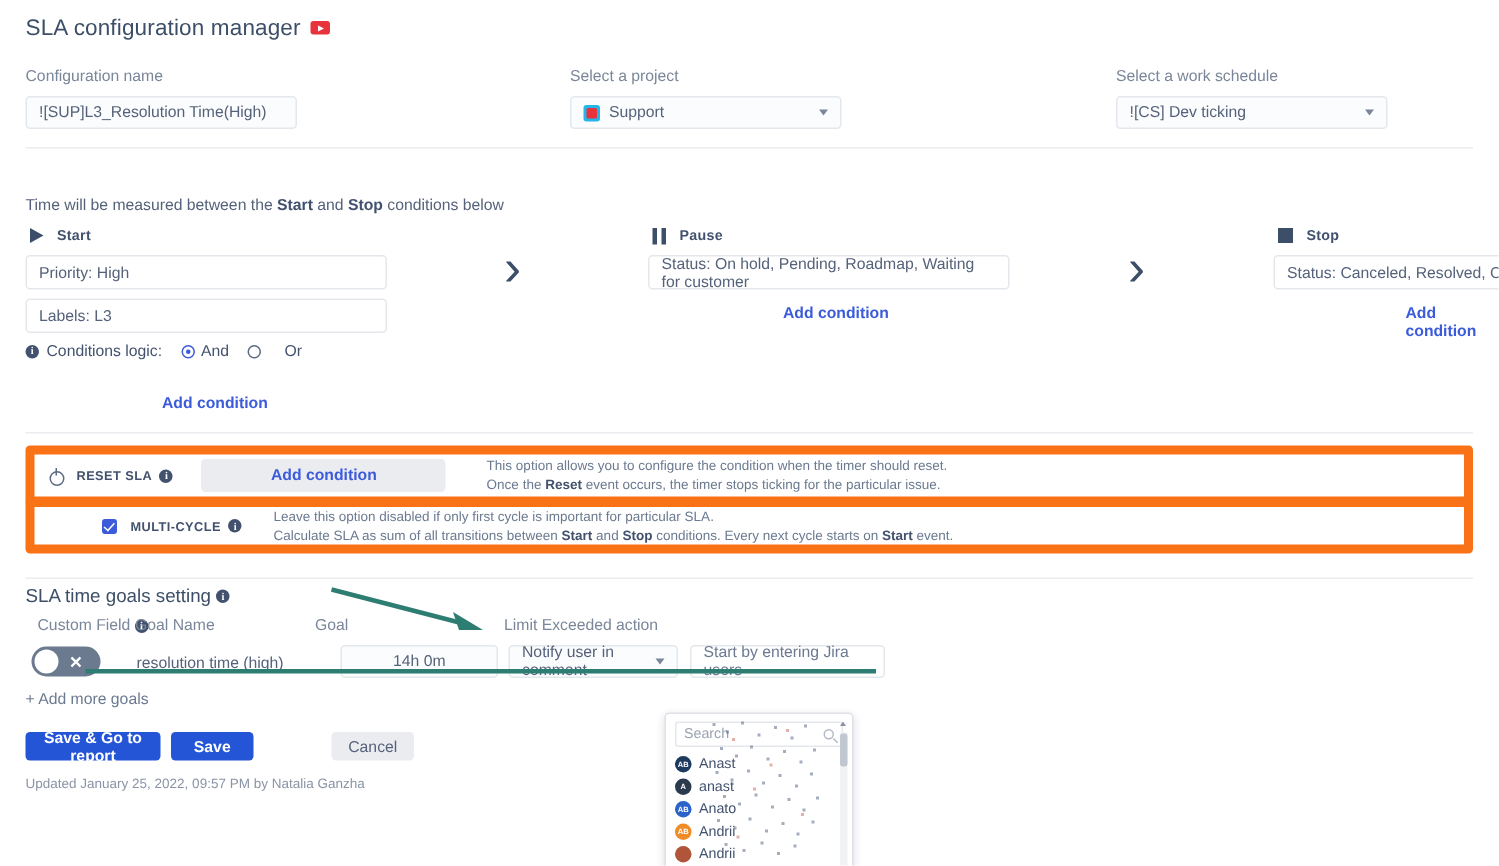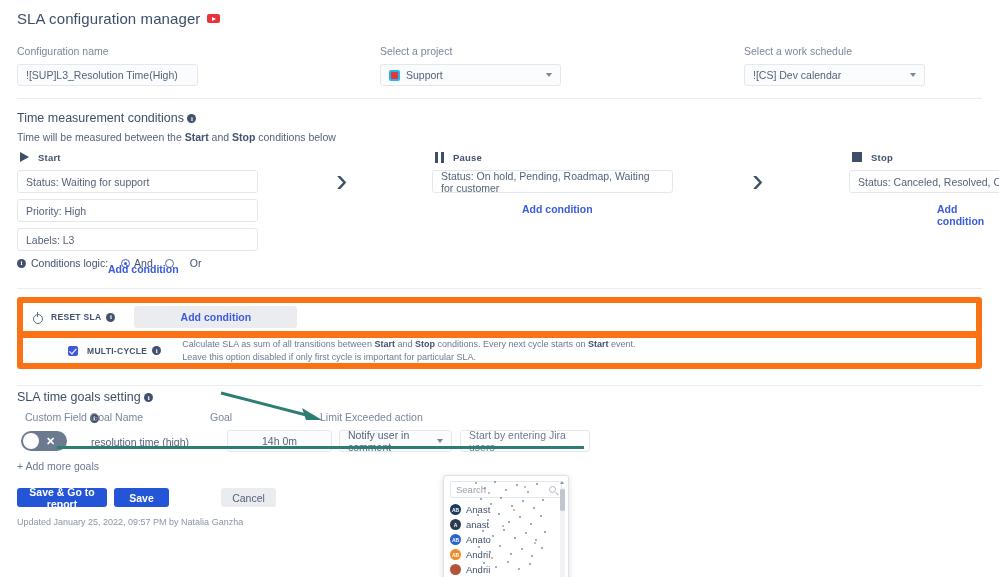--- a/index.html
+++ b/index.html
@@ -103,21 +103,21 @@
   .chk { width:10px;height:10px;background:#3b5bdb;border-radius:2px;position:relative;margin:0 9px 0 9px;flex:none; }
   .chk:after{content:"";position:absolute;left:3px;top:1px;width:3px;height:5.5px;border:solid #fff;border-width:0 1.4px 1.4px 0;transform:rotate(42deg);}
   .multi-help { margin-left:21px; font-size:9px; line-height:13px; color:#6b7a90; }
 
   
   .goals-title { position:absolute; left:17px; top:390px; font-size:12.5px; color:#3d4f68; }
   .goals-head { position:absolute; top:411px; font-size:10.5px; color:#7a8699; }
   .gh-cf  { left:25px; }
   .gh-gn  { left:90px; }
   .gh-gl  { left:210px; }
-  .gh-le  { left:320px; }
+  .gh-le  { left:336px; }
 
   .goal-row { position:absolute; left:17px; top:430px; width:560px; height:24px; }
   .toggle { position:absolute; left:4px; top:1px; width:46px; height:20px; border-radius:11px;
             background:#6b7a8f; display:flex; align-items:center; }
   .toggle .knob { width:16px;height:16px;border-radius:50%;background:#fff;margin-left:2px; }
   .toggle .x { color:#fff; font-size:11px; margin-left:7px; font-weight:bold; }
   .goal-name { position:absolute; left:74px; top:2px; width:130px; height:20px;
                display:flex; align-items:center; font-size:10.5px; color:#55627a; }
   .goal-val  { position:absolute; left:210px; top:0px; width:105px; height:22px;
                border:1px solid #e4e7ec; background:#fbfcfd; border-radius:3px;
@@ -186,41 +186,34 @@
   <div class="inp sel proj">
     <span style="display:flex;align-items:center;">
       <span class="proj-ico"></span>
       <span>Support</span>
     </span>
     <span class="chev"></span>
   </div>
 
   <div class="fld-label sched-lbl">Select a work schedule</div>
   <div class="inp sel sched">
-    <span>![CS] Dev calendar</span>
+    <span>![CS] Dev ticking</span>
     <span class="chev"></span>
   </div>
 
   <div class="divider" style="top:98px;"></div>
 
-  <div class="tmc-title">
-    <span>Time measurement conditions</span>
-    <span class="info-i">i</span>
-  </div>
   <div class="tmc-sub">
     <span>Time will be measured between the </span><span class="bold">Start</span><span> and </span><span class="bold">Stop</span><span> conditions below</span>
   </div>
 
   <div class="col-start">
     <div class="colhead">
       <span class="ico-play"></span>
       <span class="lbl">Start</span>
-    </div>
-    <div class="inp white cond-inp">
-      <span>Status: Waiting for support</span>
     </div>
     <div class="inp white cond-inp">
       <span>Priority: High</span>
     </div>
     <div class="inp white cond-inp">
       <span>Labels: L3</span>
     </div>
     <div class="logic-row">
       <span class="info-i">i</span>
       <span>Conditions logic:</span>
@@ -266,33 +259,37 @@
   <div class="addcond addcond-stop">Add condition</div>
 
   <div class="divider" style="top:288px;"></div>
 
   <div class="card reset">
     <div class="card-inner">
       <span class="power-ico"></span>
       <span class="kicker">RESET SLA</span>
       <span class="info-i" style="margin-left:5px;">i</span>
       <button class="btn-addcond">Add condition</button>
+      <div class="helptext">
+        <div>This option allows you to configure the condition when the timer should reset.</div>
+        <div><span>Once the </span><span class="bold">Reset</span><span> event occurs, the timer stops ticking for the particular issue.</span></div>
+      </div>
     </div>
   </div>
 
   <div class="card multi">
     <div class="card-inner">
       <span class="chk"></span>
       <span class="kicker">MULTI-CYCLE</span>
       <span class="info-i" style="margin-left:5px;">i</span>
       <div class="multi-help">
+        <div>Leave this option disabled if only first cycle is important for particular SLA.</div>
         <div>
           <span>Calculate SLA as sum of all transitions between </span><span class="bold">Start</span><span> and </span><span class="bold">Stop</span><span> conditions. Every next cycle starts on </span><span class="bold">Start</span><span> event.</span>
         </div>
-        <div>Leave this option disabled if only first cycle is important for particular SLA.</div>
       </div>
     </div>
   </div>
 
   <div class="divider" style="top:385px;"></div>
 
   <div class="goals-title">
     <span>SLA time goals setting</span>
     <span class="info-i">i</span>
   </div>

